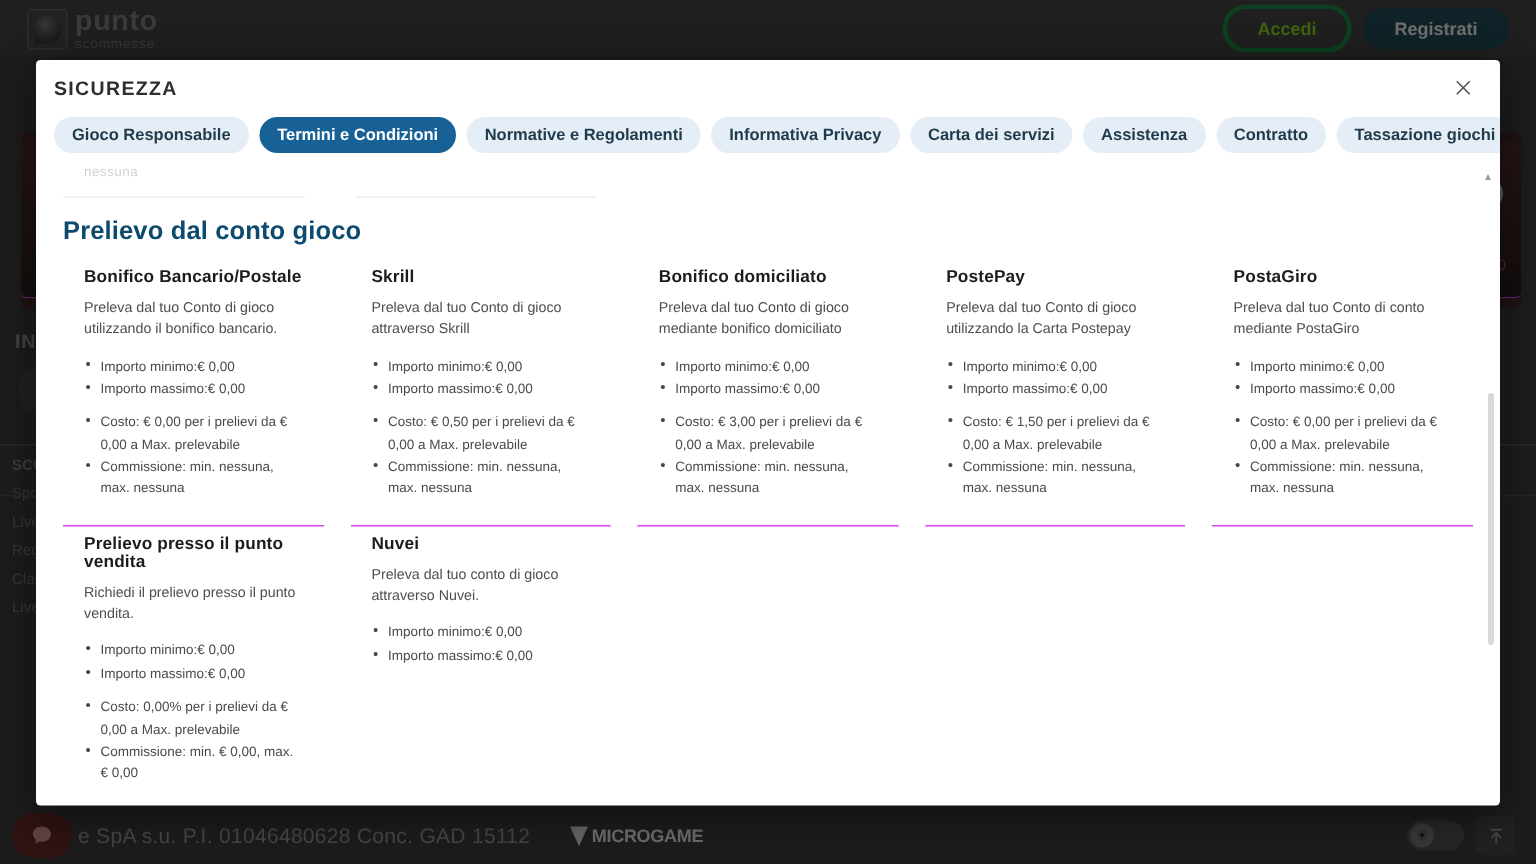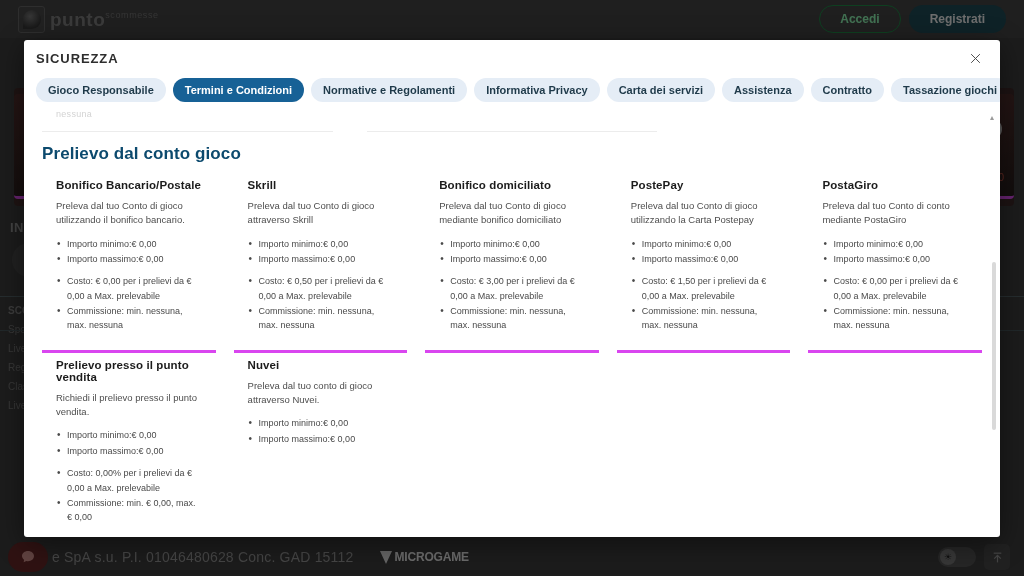--- a/index.html
+++ b/index.html
@@ -24,30 +24,30 @@
   .logo-wrap { display: flex; align-items: center; gap: 5px; }
   .logo-mark {
     width: 27px; height: 27px; border: 1.5px solid #5b5b5b;
     border-radius: 3px; position: relative; background: #3e3e3e;
   }
   .logo-mark::before {
     content: ""; position: absolute; left: 4px; top: 3px;
     width: 18px; height: 19px; border-radius: 50% 50% 50% 0;
     background: radial-gradient(circle at 40% 35%, #6e6e6e, #2d2d2d 70%);
   }
-  .logo-text { display: flex; flex-direction: row; line-height: 1; }
+  .logo-text { display: flex; flex-direction: column; line-height: 1; }
   .logo-main {
     font-size: 19px; font-weight: 700; color: #777; letter-spacing: .5px;
   }
   .logo-sub {
     font-size: 9px; color: #6a6a6a; letter-spacing: .6px; margin-top: 1px;
   }
   .hdr-btns { display: flex; align-items: center; gap: 8px; }
   .btn-accedi {
-    border: 1px solid #15803d; color: #86efac; background: transparent;
+    border: 3px solid #15803d; color: #84cc16; background: transparent;
     border-radius: 20px; padding: 6px 20px; font-size: 12px; font-weight: 600;
   }
   .btn-registrati {
     border: none; color: #e8e8e8; background: #14414c;
     border-radius: 20px; padding: 7px 21px; font-size: 12px; font-weight: 700;
   }
 
   .bg-hero {
     position: absolute; left: 14px; top: 88px; width: 1000px; height: 118px;
     background: linear-gradient(90deg, #3a2220 0%, #2a1b1a 40%, #352020 100%);
@@ -188,21 +188,21 @@
     position: absolute; right: 2px; top: 0; bottom: 6px; width: 4px;
     background: transparent;
   }
   .scrollbar-thumb {
     position: absolute; right: 2px; top: 36%; width: 4px; height: 40%;
     background: #d9d9d9; border-radius: 2px;
   }
 
   
   .clipped-row {
-    display: grid; grid-template-columns: repeat(3, 1fr);
+    display: grid; grid-template-columns: repeat(5, 1fr);
     column-gap: 34px; padding: 0 6px;
     height: 22px; overflow: hidden;
   }
   .clipped-cell {
     border-bottom: 1px solid #ececec; height: 21px; position: relative;
   }
   .clipped-ghost {
     position: absolute; left: 14px; top: -2px;
     font-size: 9px; color: #d3d3d3; letter-spacing: .3px;
   }
@@ -212,21 +212,21 @@
     padding: 11px 6px 9px 6px; letter-spacing: .1px;
   }
 
   .cards-grid {
     display: grid; grid-template-columns: repeat(5, 1fr);
     column-gap: 18px;
     padding: 0 6px;
   }
   .card {
     padding: 6px 14px 16px 14px;
-    border-bottom: 3px solid #d946ef;
+    border-bottom: 1px solid #d946ef;
   }
   .card-title {
     font-size: 11.5px; font-weight: 700; color: #1c1c1c;
     margin-bottom: 8px; letter-spacing: .1px;
   }
   .card-desc {
     font-size: 9.5px; color: #4e4e4e; line-height: 1.5; margin-bottom: 9px;
   }
   .card ul { list-style: none; }
   .card li {

